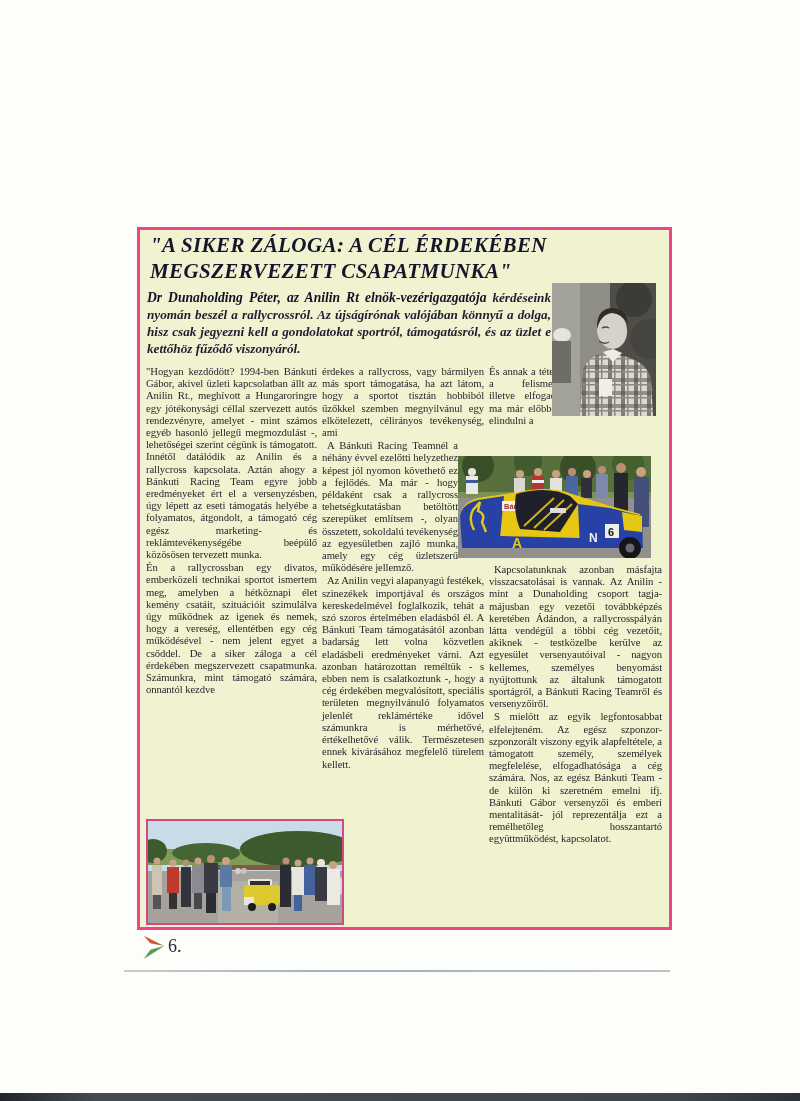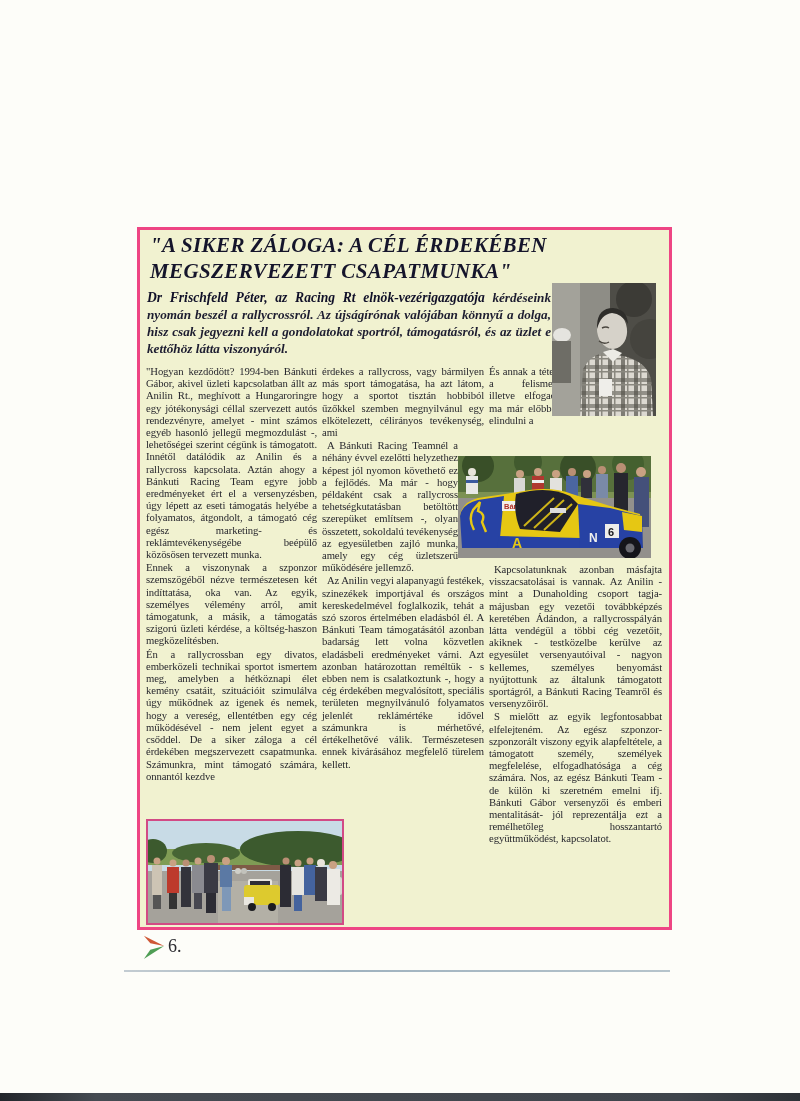--- a/index.html
+++ b/index.html
@@ -48,21 +48,21 @@
 
 <div class="page">
 
   <div class="article-box">
 
     <h1 class="title">
       <span class="tl">"A SIKER ZÁLOGA: A CÉL ÉRDEKÉBEN</span>
       <span class="tl">MEGSZERVEZETT CSAPATMUNKA"</span>
     </h1>
 
-    <p class="lead"><span class="lead-name">Dr Frischfeld Péter, az Racing Rt elnök-vezérigazgatója</span><span> kérdéseink nyomán beszél a rallycrossról. Az újságírónak valójában könnyű a dolga, hisz csak jegyezni kell a gondolatokat sportról, támogatásról, és az üzlet e kettőhöz látta viszonyáról.</span></p>
+    <p class="lead"><span class="lead-name">Dr Dunaholding Péter, az Anilin Rt elnök-vezérigazgatója</span><span> kérdéseink nyomán beszél a rallycrossról. Az újságírónak valójában könnyű a dolga, hisz csak jegyezni kell a gondolatokat sportról, támogatásról, és az üzlet e kettőhöz fűződő viszonyáról.</span></p>
 
     <div class="portrait">
       <svg viewBox="0 0 104 133" preserveAspectRatio="none">
         <defs>
           <pattern id="plaid" width="13" height="13" patternUnits="userSpaceOnUse">
             <rect width="13" height="13" fill="#dcd9d1"></rect>
             <rect x="4" width="4" height="13" fill="#56544d" opacity="0.7"></rect>
             <rect y="4" width="13" height="4" fill="#56544d" opacity="0.55"></rect>
             <rect x="10" width="1.5" height="13" fill="#8a887f"></rect>
             <rect y="10" width="13" height="1.5" fill="#8a887f"></rect>
@@ -80,21 +80,20 @@
         <ellipse cx="60" cy="47" rx="15" ry="19" fill="#d6d2c9" transform="rotate(-8 60 47)"></ellipse>
         <path d="M45 42 Q46 25 61 25 Q75 26 76 41 Q70 31 60 30 Q49 31 45 46 Z" fill="#2e2d2a"></path>
         <path d="M50 45 q4 -2 7 0" stroke="#4a463f" stroke-width="1.4" fill="none"></path>
         <path d="M47 58 q5 4 10 1" stroke="#4a463f" stroke-width="1.4" fill="none"></path>
         <rect x="47" y="96" width="13" height="17" fill="#efeeea"></rect>
       </svg>
     </div>
 
     <div class="col col1">
       <p>"Hogyan kezdődött? 1994-ben Bánkuti Gábor, akivel üzleti kapcsolatban állt az Anilin Rt., meghívott a Hungaroringre egy jótékonysági céllal szervezett autós rendezvényre, amelyet - mint számos egyéb hasonló jellegű megmozdulást -, lehetőségei szerint cégünk is támogatott. Innétől datálódik az Anilin és a rallycross kapcsolata. Aztán ahogy a Bánkuti Racing Team egyre jobb eredményeket ért el a versenyzésben, úgy lépett az eseti támogatás helyébe a folyamatos, átgondolt, a támogató cég egész marketing- és reklámtevékenységébe beépülő közösösen tervezett munka.</p>
-      <p>Ennek a viszonynak a szponzor szemszögéből nézve természetesen két indíttatása, oka van. Az egyik, személyes vélemény arról, amit támogatunk, a másik, a támogatás szigorú üzleti kérdése, a költség-haszon megközelítésben.</p>
       <p>Én a rallycrossban egy divatos, emberközeli technikai sportot ismertem meg, amelyben a hétköznapi élet kemény csatáit, szituációit szimulálva úgy működnek az igenek és nemek, hogy a vereség, ellentétben egy cég működésével - nem jelent egyet a csőddel. De a siker záloga a cél érdekében megszervezett csapatmunka. Számunkra, mint támogató számára, onnantól kezdve</p>
     </div>
 
     <div class="col col2">
       <p>érdekes a rallycross, vagy bármilyen más sport támogatása, ha azt látom, hogy a sportot tisztán hobbiból űzőkkel szemben megnyilvánul egy elkötelezett, célirányos tevékenység, ami</p>
       <div class="car-notch"></div>
       <p class="ind">A Bánkuti Racing Teamnél a néhány évvel ezelőtti helyzethez képest jól nyomon követhető ez a fejlődés. Ma már - hogy példaként csak a rallycross tehetségkutatásban betöltött szerepüket említsem -, olyan összetett, sokoldalú tevékenység az egyesületben zajló munka, amely egy cég üzletszerű működésére jellemző.</p>
       <p class="ind">Az Anilin vegyi alapanyagú festékek, szinezékek importjával és országos kereskedelmével foglalkozik, tehát a szó szoros értelmében eladásból él. A Bánkuti Team támogatásától azonban badarság lett volna közvetlen eladásbeli eredményeket várni. Azt azonban határozottan reméltük - s ebben nem is csalatkoztunk -, hogy a cég érdekében megvalósított, speciális területen megnyilvánuló folyamatos jelenlét reklámértéke idővel számunkra is mérhetővé, értékelhetővé válik. Természetesen ennek kivárásához megfelelő türelem kellett.</p>
     </div>
 

